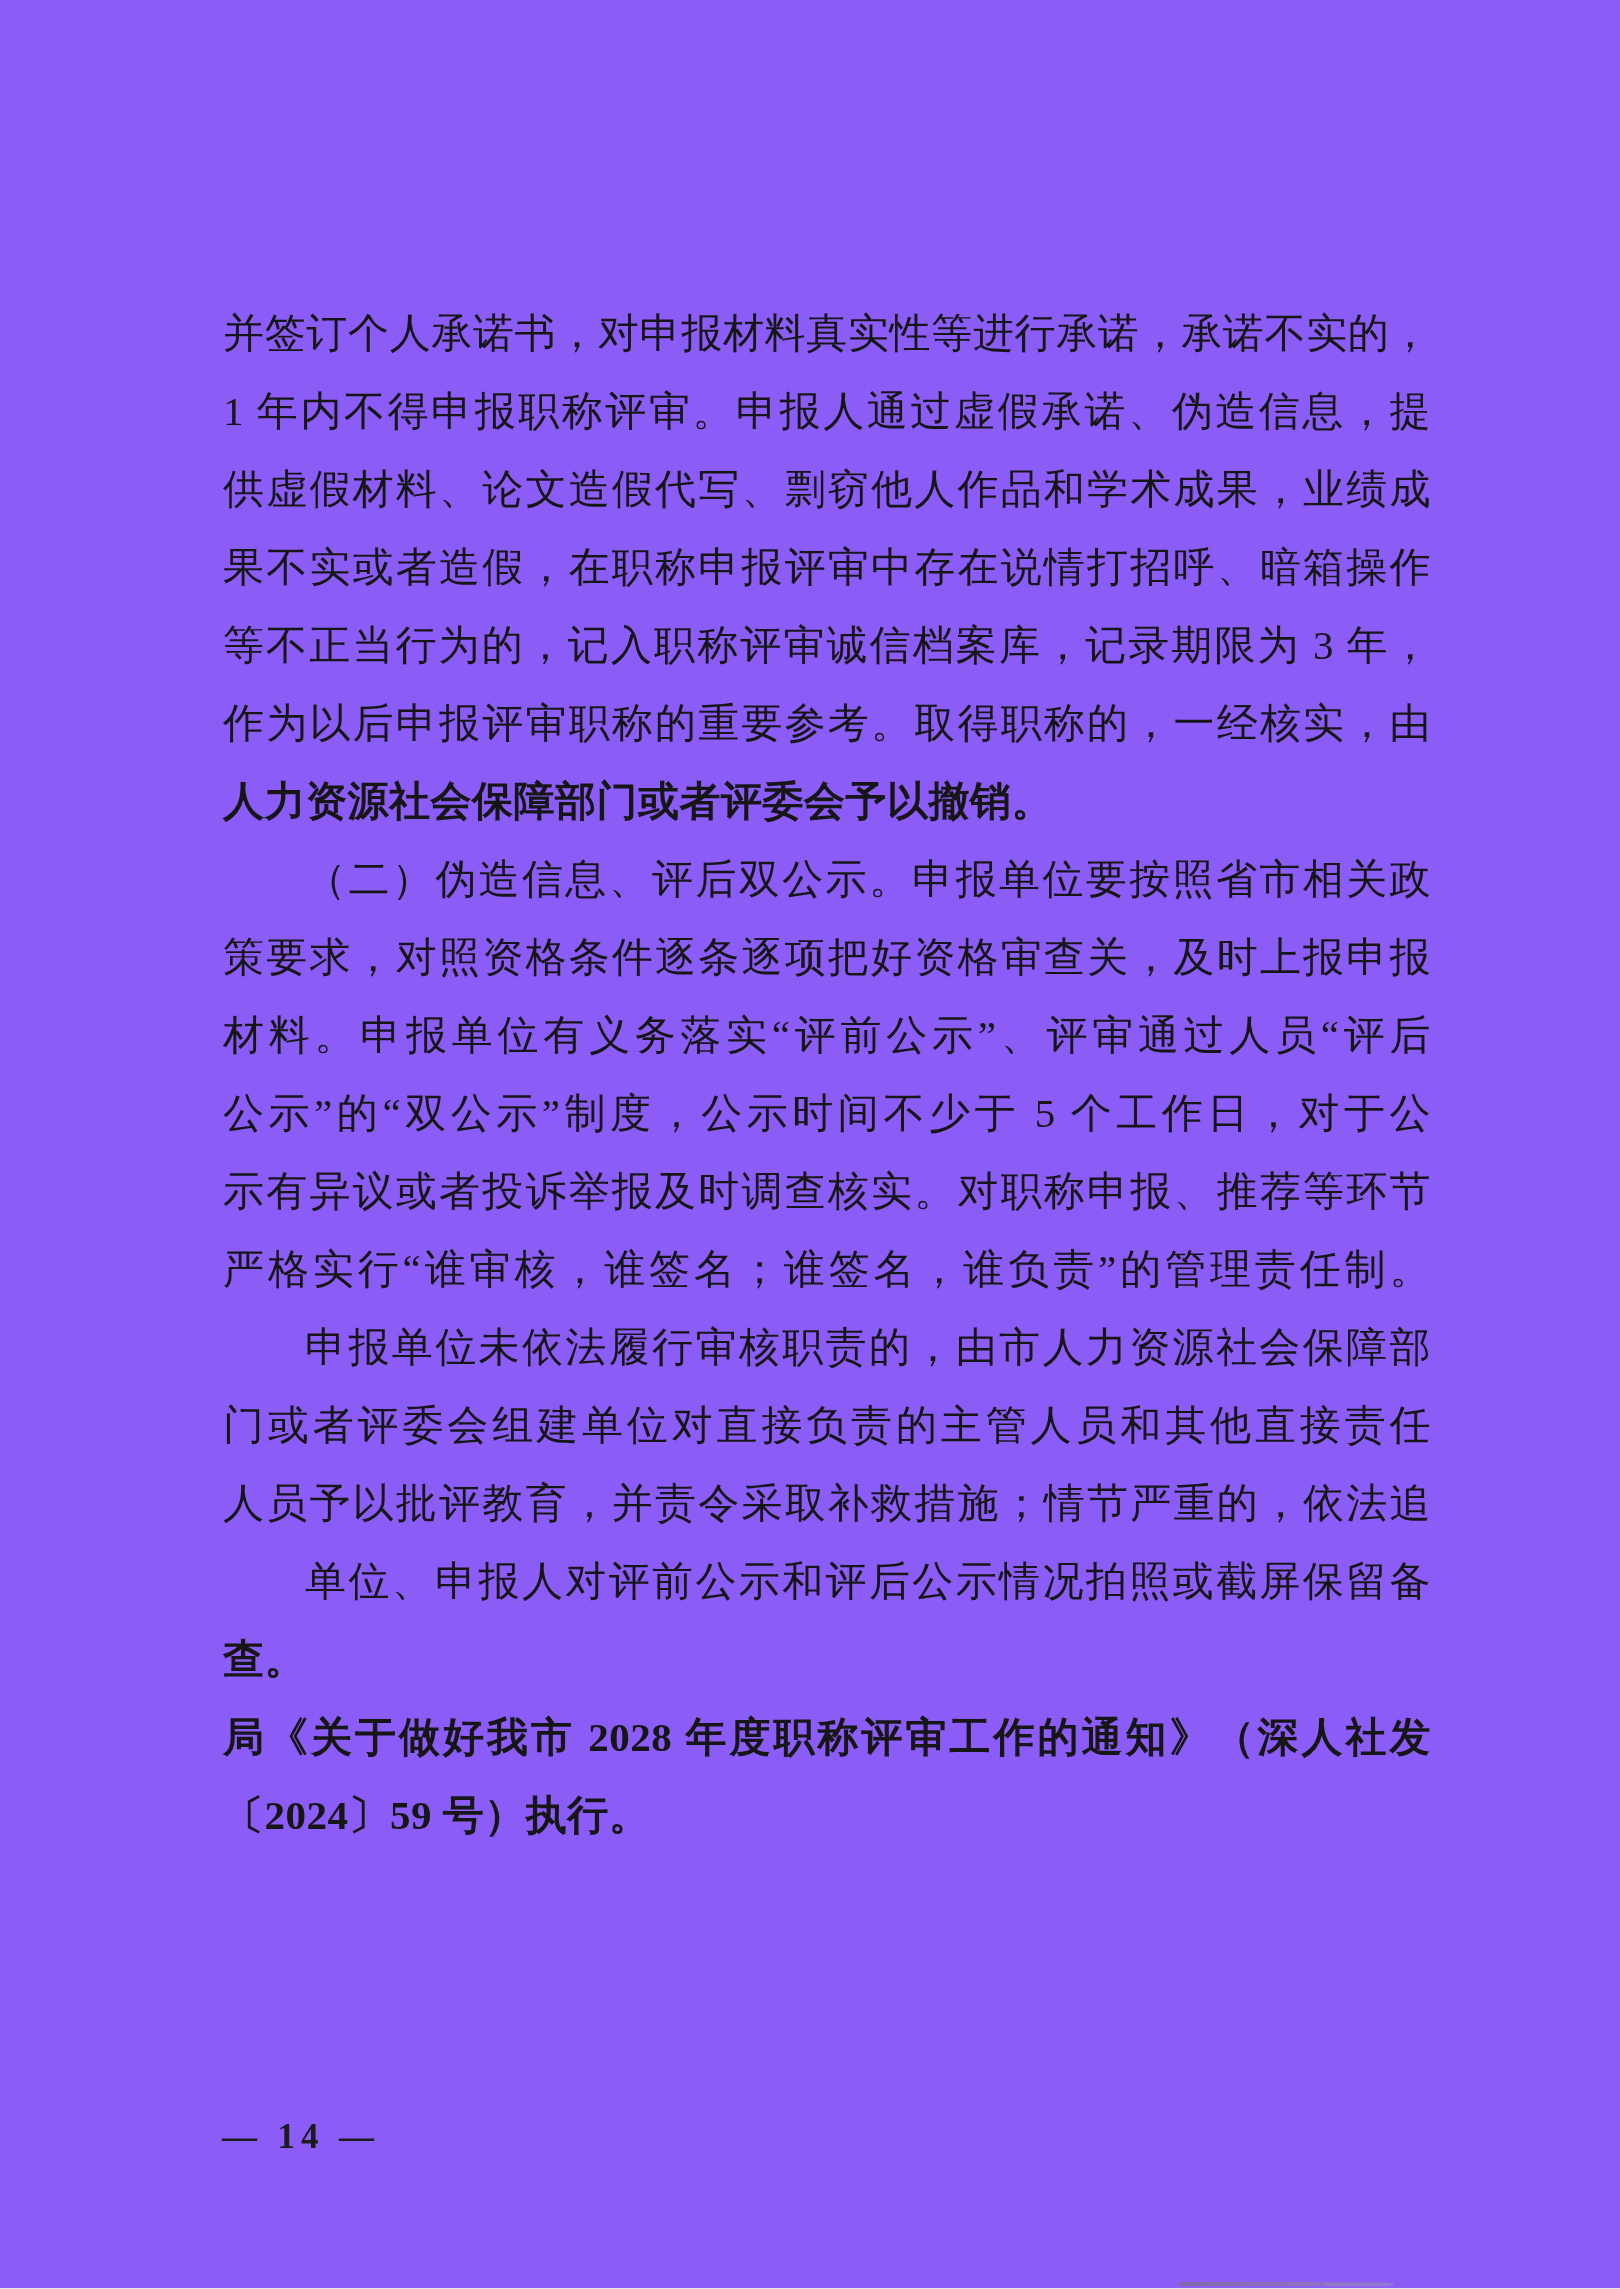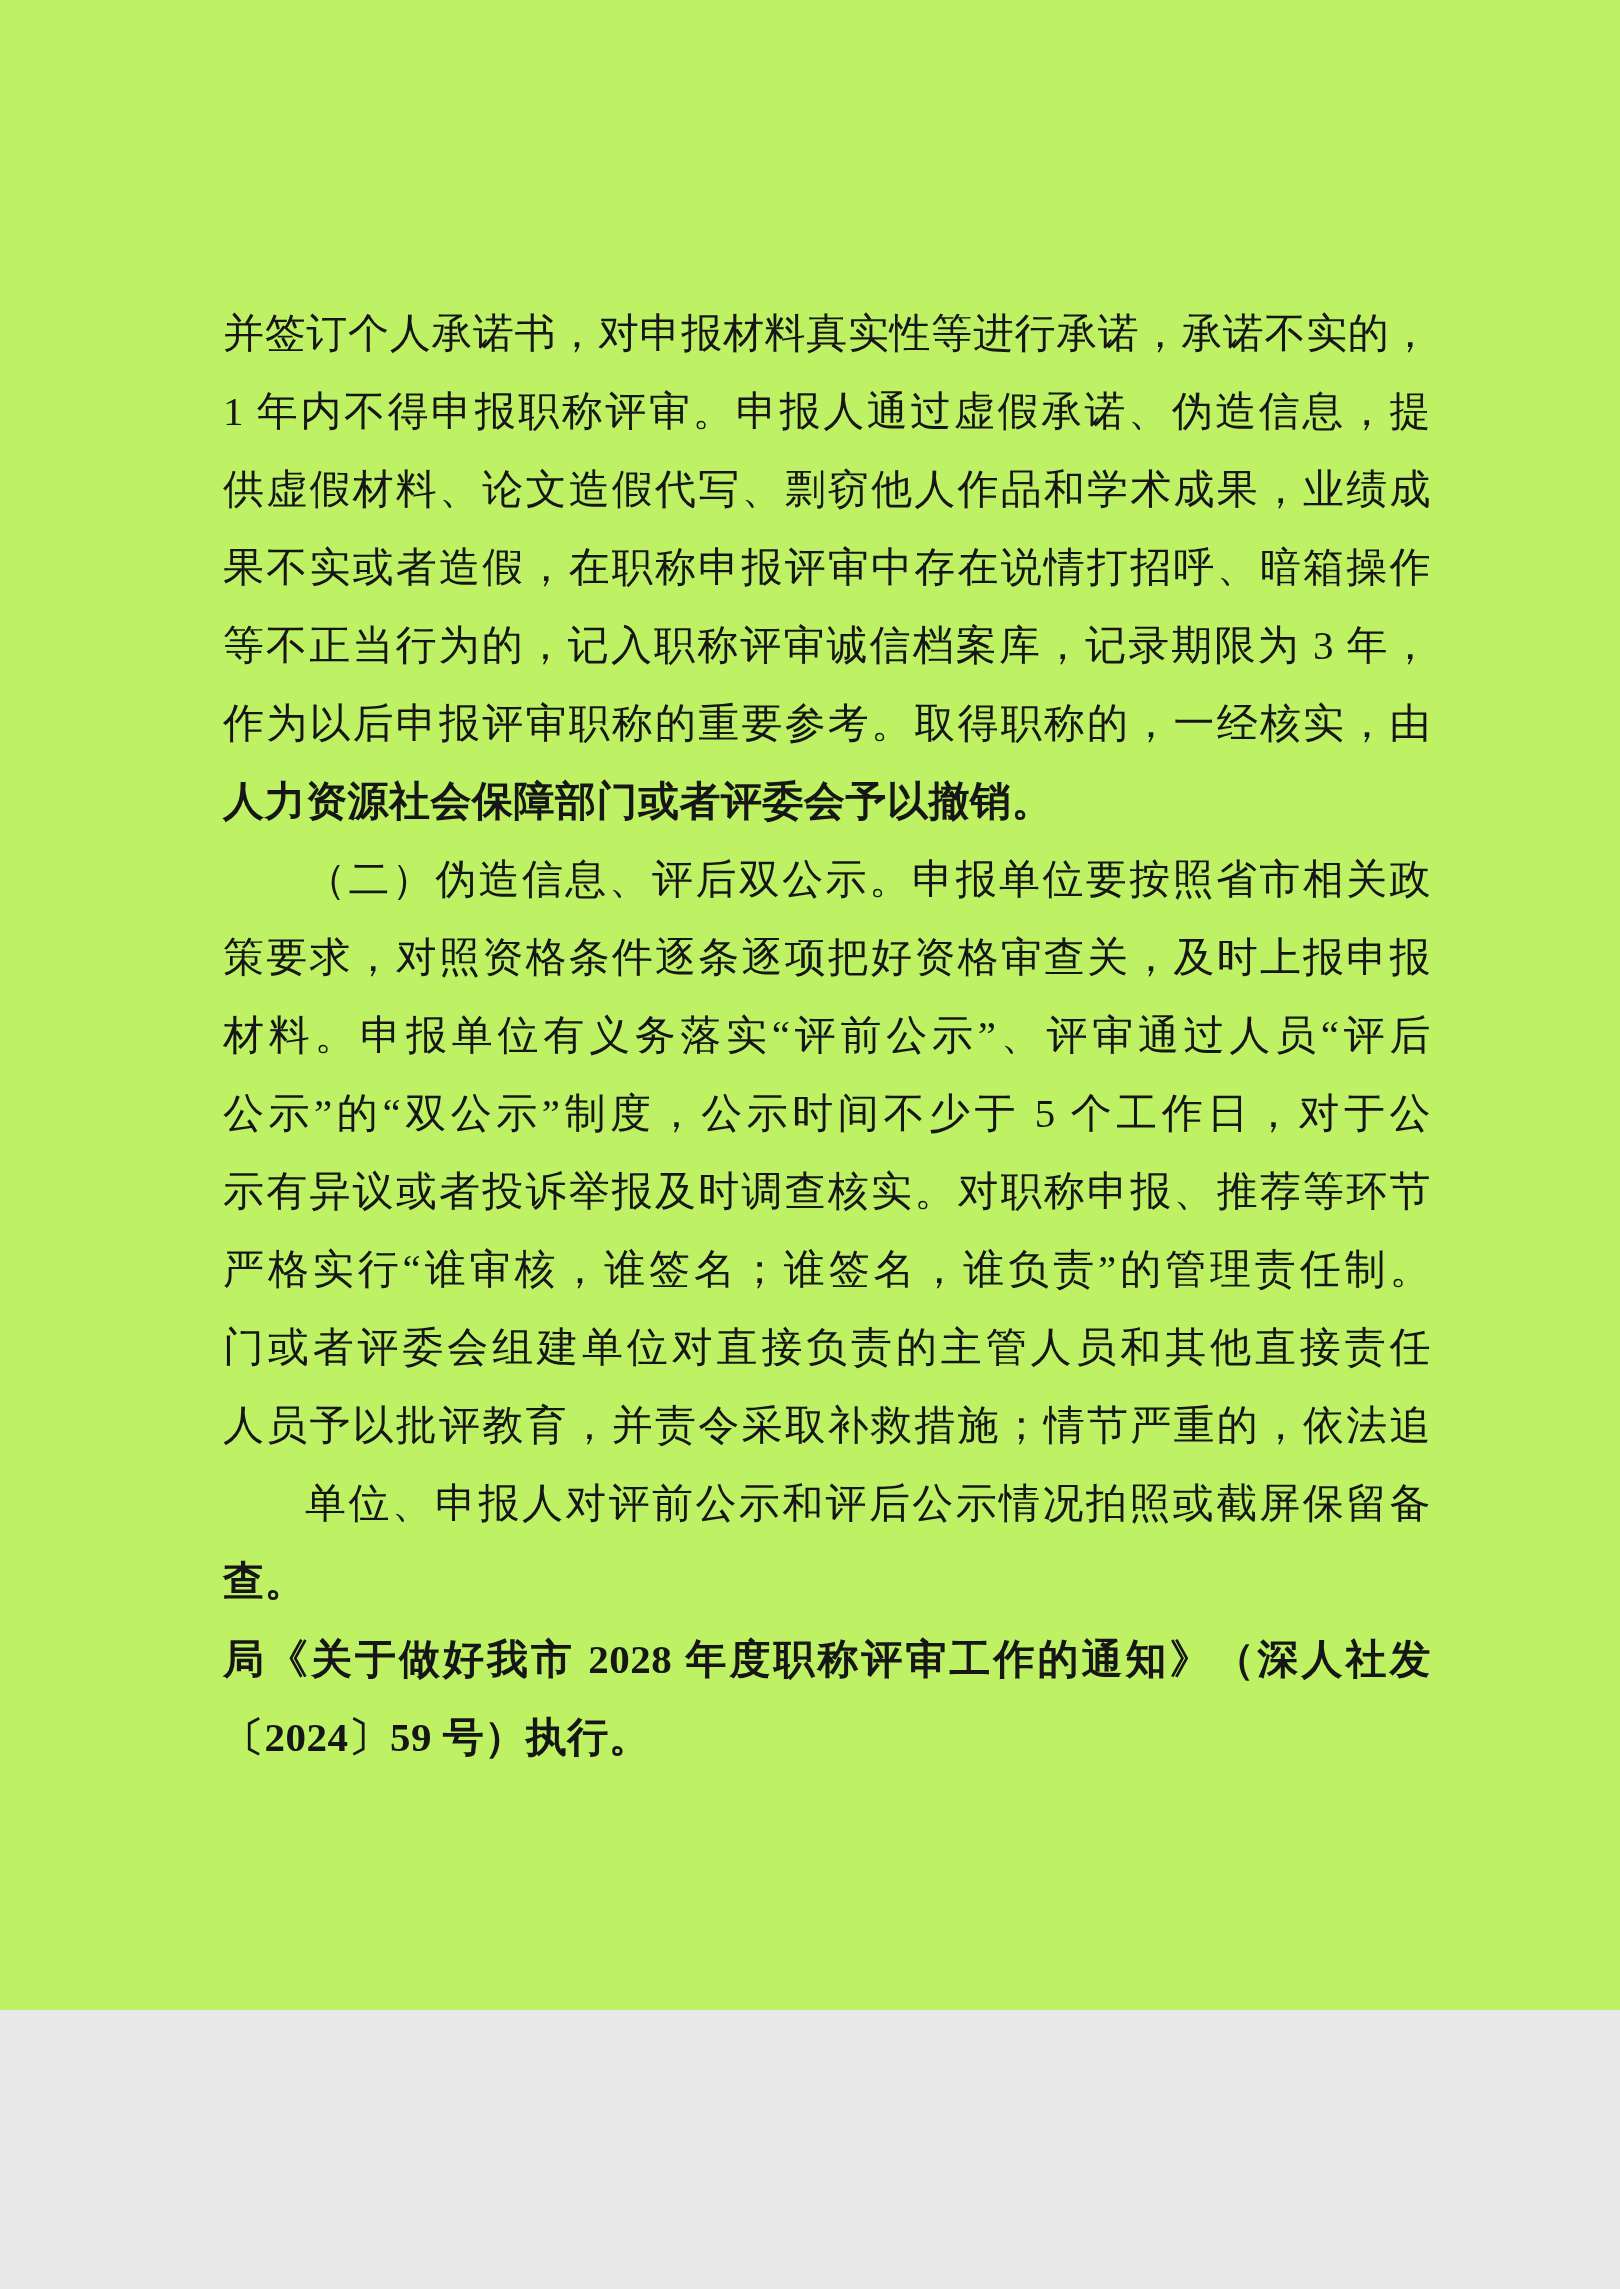--- a/index.html
+++ b/index.html
@@ -4,22 +4,22 @@
 <style>
   * { margin: 0; padding: 0; box-sizing: border-box; }
   html, body {
     width: 1620px;
     background: #e8e8e8;
     font-family: "Liberation Serif", "DejaVu Serif", serif;
   }
   .page {
     position: relative;
     width: 1620px;
-    height: 2010px;
-    background: #bef264;
+    height: 2288px;
+    background: #8b5cf6;
     overflow: hidden;
   }
   .text-block {
     position: absolute;
     left: 223px;
     top: 294px;
     width: 1208px;
   }
   .line {
     height: 78px;
@@ -79,20 +79,21 @@
       <div class="line">果不实或者造假，在职称申报评审中存在说情打招呼、暗箱操作</div>
       <div class="line">等不正当行为的，记入职称评审诚信档案库，记录期限为 3 年，</div>
       <div class="line">作为以后申报评审职称的重要参考。取得职称的，一经核实，由</div>
       <div class="line short">人力资源社会保障部门或者评委会予以撤销。</div>
       <div class="line indent">（二）伪造信息、评后双公示。申报单位要按照省市相关政</div>
       <div class="line">策要求，对照资格条件逐条逐项把好资格审查关，及时上报申报</div>
       <div class="line">材料。申报单位有义务落实“评前公示”、评审通过人员“评后</div>
       <div class="line">公示”的“双公示”制度，公示时间不少于 5 个工作日，对于公</div>
       <div class="line">示有异议或者投诉举报及时调查核实。对职称申报、推荐等环节</div>
       <div class="line">严格实行“谁审核，谁签名；谁签名，谁负责”的管理责任制。</div>
+      <div class="line indent">申报单位未依法履行审核职责的，由市人力资源社会保障部</div>
       <div class="line">门或者评委会组建单位对直接负责的主管人员和其他直接责任</div>
       <div class="line">人员予以批评教育，并责令采取补救措施；情节严重的，依法追</div>
       <div class="line indent">单位、申报人对评前公示和评后公示情况拍照或截屏保留备</div>
       <div class="line short">查。</div>
       <div class="line bold">局《关于做好我市 2028 年度职称评审工作的通知》（深人社发</div>
       <div class="line bold short">〔2024〕59 号）执行。</div>
     </div>
   <div class="footer-pagenum">— 14 —</div>
   <div class="scan-artifact"></div>
   <div class="scan-artifact-2"></div>

